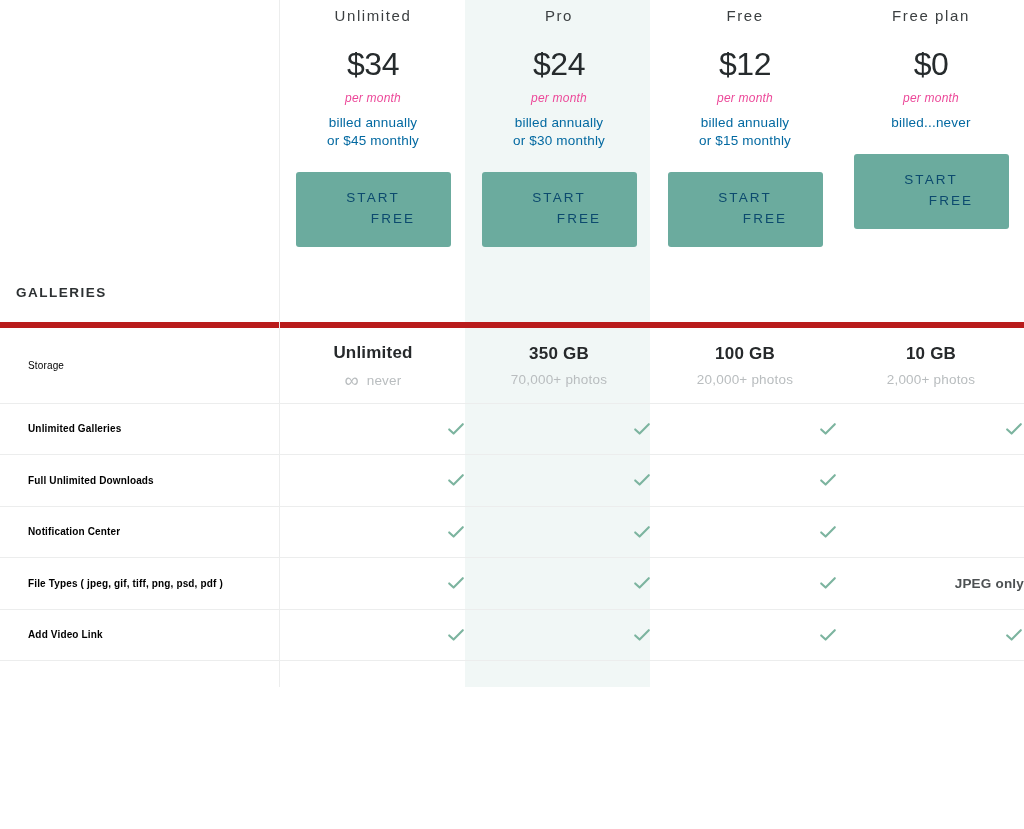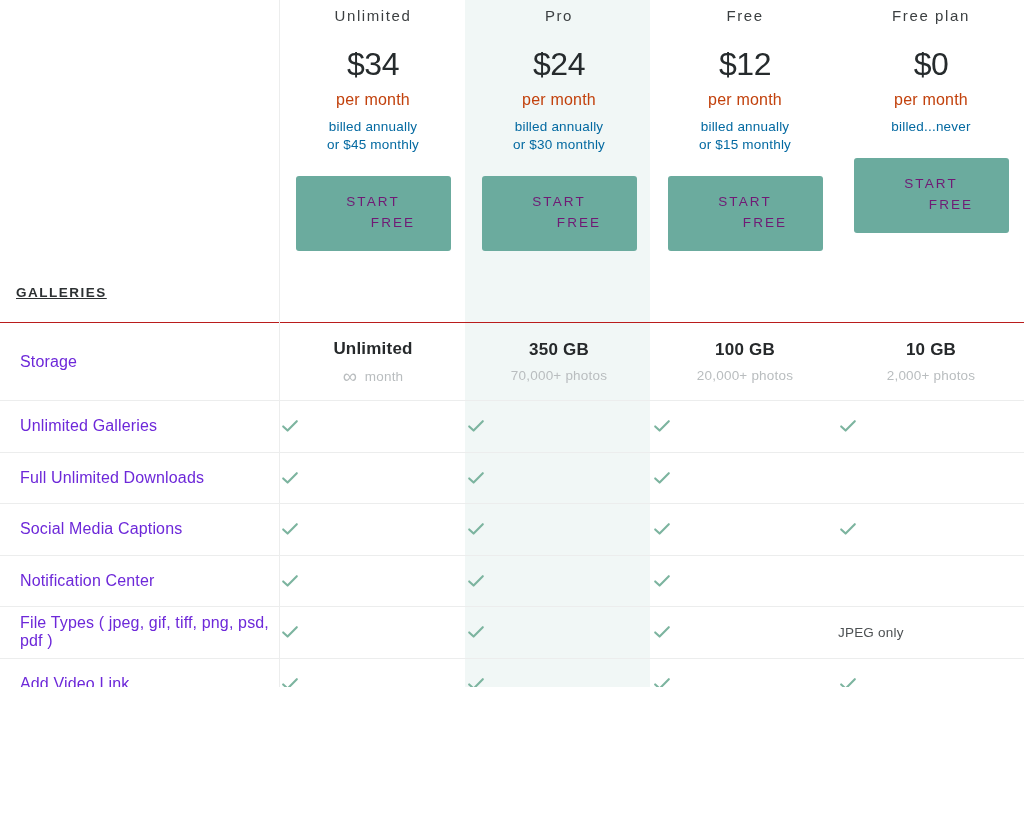--- a/index.html
+++ b/index.html
@@ -71,75 +71,75 @@
   }
   .plan-price {
     font-size: 32px;
     color: #262b2d;
     font-weight: 300;
     line-height: 1;
     padding-top: 24px;
     letter-spacing: -0.5px;
   }
   .plan-per {
-    font-size: 16px;
-    color: #c2410c;
+    font-size: 12px;
+    color: #ec4899;
     padding-top: 11px;
     letter-spacing: 0.2px;
+    font-style: italic;
   }
   .plan-billed {
     font-size: 13.5px;
     color: #0369a1;
     padding-top: 9px;
     line-height: 1.35;
     letter-spacing: 0.2px;
   }
   .plan-billed span { display: block; }
 
   .cta-wrap { padding-top: 22px; }
   .cta-btn {
     display: block;
     width: 155px;
     margin: 0 auto;
     padding: 16px 0 17px;
     border: none;
     border-radius: 3px;
     background: #6bab9e;
-    color: #701a75;
+    color: #0c4a6e;
     font-family: "Liberation Sans", sans-serif;
     font-size: 13.5px;
     letter-spacing: 2.1px;
     line-height: 1.55;
     cursor: pointer;
   }
   .cta-btn .l2 { display: block; margin-left: 40px; }
 
   
   .section-row td {
-    border-bottom: 1px solid #b91c1c;
+    border-bottom: 6px solid #b91c1c;
     height: 0;
-    text-decoration: underline;
   }
   .section-title {
     font-size: 13.5px;
     font-weight: bold;
     color: #2d3133;
     letter-spacing: 1.5px;
     padding: 0 0 22px 16px;
     text-align: left;
     vertical-align: bottom;
   }
 
   
   .storage-row td { border-bottom: 1px solid #eceded; height: 78px; }
   .feat-label {
-    font-size: 16px;
-    color: #6d28d9;
+    font-size: 10px;
+    color: #000000;
     text-align: left;
-    padding-left: 20px;
+    padding-left: 28px;
     letter-spacing: 0.15px;
   }
   .storage-cell { text-align: center; }
   .storage-main {
     font-size: 17px;
     font-weight: bold;
     color: #26292b;
     letter-spacing: 0.2px;
   }
   .storage-sub {
@@ -153,22 +153,23 @@
     line-height: 0.7;
     position: relative;
     top: 2px;
     letter-spacing: 0;
   }
 
   
   .feat-row td {
     border-bottom: 1px solid #eceded;
     height: 51.5px;
-  }
-  .feat-row td.val { text-align: left; }
+    font-weight: bold;
+  }
+  .feat-row td.val { text-align: right; }
 
   .check {
     display: inline-block;
     width: 20px;
     height: 20px;
     vertical-align: middle;
   }
   .check svg { display: block; }
 
   .text-val {
@@ -248,21 +249,21 @@
           <td class="section-title">GALLERIES</td>
           <td></td>
           <td></td>
           <td></td>
           <td></td>
         </tr>
         <tr class="storage-row">
           <td class="feat-label">Storage</td>
           <td class="storage-cell">
             <div class="storage-main">Unlimited</div>
-            <div class="storage-sub"><span class="inf">∞</span>&nbsp;&nbsp;<span>month</span></div>
+            <div class="storage-sub"><span class="inf">∞</span>&nbsp;&nbsp;<span>never</span></div>
           </td>
           <td class="storage-cell">
             <div class="storage-main">350 GB</div>
             <div class="storage-sub"><span>70,000+ photos</span></div>
           </td>
           <td class="storage-cell">
             <div class="storage-main">100 GB</div>
             <div class="storage-sub"><span>20,000+ photos</span></div>
           </td>
           <td class="storage-cell">
@@ -292,35 +293,20 @@
               </svg></span></td>
           <td class="val"><span class="check"><svg width="20" height="20" viewBox="0 0 20 20" aria-hidden="true">
                 <path d="M3.2 10.4 L7.6 14.6 L16.8 5.2" fill="none" stroke="#7cb49f" stroke-width="2.1" stroke-linecap="round" stroke-linejoin="round"></path>
               </svg></span></td>
           <td class="val"><span class="check"><svg width="20" height="20" viewBox="0 0 20 20" aria-hidden="true">
                 <path d="M3.2 10.4 L7.6 14.6 L16.8 5.2" fill="none" stroke="#7cb49f" stroke-width="2.1" stroke-linecap="round" stroke-linejoin="round"></path>
               </svg></span></td>
           <td class="val"></td>
         </tr>
         <tr class="feat-row">
-          <td class="feat-label">Social Media Captions</td>
-          <td class="val"><span class="check"><svg width="20" height="20" viewBox="0 0 20 20" aria-hidden="true">
-                <path d="M3.2 10.4 L7.6 14.6 L16.8 5.2" fill="none" stroke="#7cb49f" stroke-width="2.1" stroke-linecap="round" stroke-linejoin="round"></path>
-              </svg></span></td>
-          <td class="val"><span class="check"><svg width="20" height="20" viewBox="0 0 20 20" aria-hidden="true">
-                <path d="M3.2 10.4 L7.6 14.6 L16.8 5.2" fill="none" stroke="#7cb49f" stroke-width="2.1" stroke-linecap="round" stroke-linejoin="round"></path>
-              </svg></span></td>
-          <td class="val"><span class="check"><svg width="20" height="20" viewBox="0 0 20 20" aria-hidden="true">
-                <path d="M3.2 10.4 L7.6 14.6 L16.8 5.2" fill="none" stroke="#7cb49f" stroke-width="2.1" stroke-linecap="round" stroke-linejoin="round"></path>
-              </svg></span></td>
-          <td class="val"><span class="check"><svg width="20" height="20" viewBox="0 0 20 20" aria-hidden="true">
-                <path d="M3.2 10.4 L7.6 14.6 L16.8 5.2" fill="none" stroke="#7cb49f" stroke-width="2.1" stroke-linecap="round" stroke-linejoin="round"></path>
-              </svg></span></td>
-        </tr>
-        <tr class="feat-row">
           <td class="feat-label">Notification Center</td>
           <td class="val"><span class="check"><svg width="20" height="20" viewBox="0 0 20 20" aria-hidden="true">
                 <path d="M3.2 10.4 L7.6 14.6 L16.8 5.2" fill="none" stroke="#7cb49f" stroke-width="2.1" stroke-linecap="round" stroke-linejoin="round"></path>
               </svg></span></td>
           <td class="val"><span class="check"><svg width="20" height="20" viewBox="0 0 20 20" aria-hidden="true">
                 <path d="M3.2 10.4 L7.6 14.6 L16.8 5.2" fill="none" stroke="#7cb49f" stroke-width="2.1" stroke-linecap="round" stroke-linejoin="round"></path>
               </svg></span></td>
           <td class="val"><span class="check"><svg width="20" height="20" viewBox="0 0 20 20" aria-hidden="true">
                 <path d="M3.2 10.4 L7.6 14.6 L16.8 5.2" fill="none" stroke="#7cb49f" stroke-width="2.1" stroke-linecap="round" stroke-linejoin="round"></path>
               </svg></span></td>

